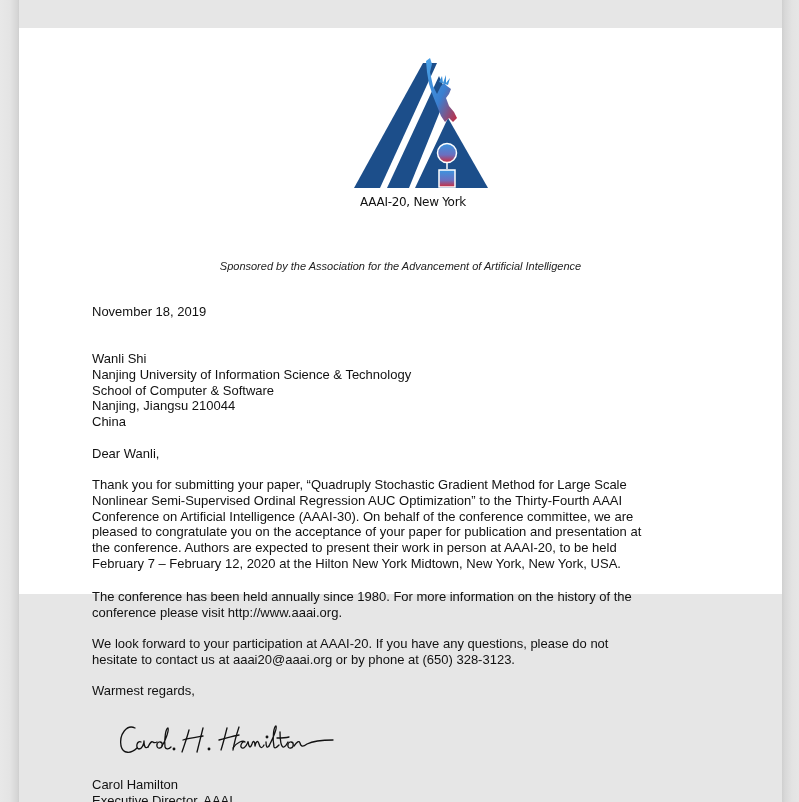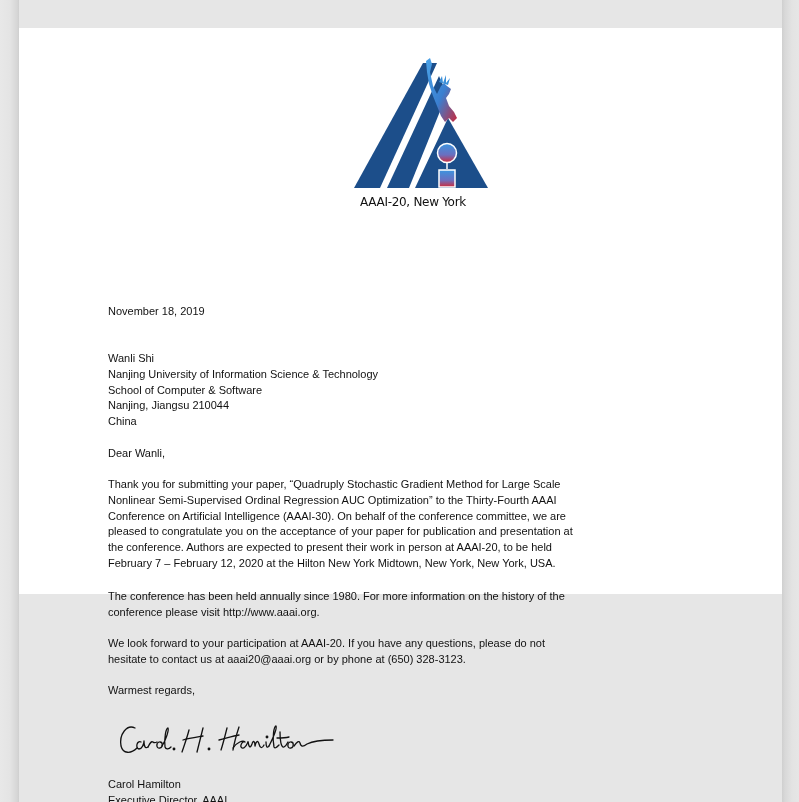--- a/index.html
+++ b/index.html
@@ -32,21 +32,21 @@
   }
   .conf-title {
     position: absolute; left: 0; width: 763px; text-align: center;
     font-weight: bold; font-size: 11px; color: #111; line-height: 13px;
   }
   .sponsor {
     position: absolute; left: 0; width: 763px; top: 232px; text-align: center;
     font-style: italic; font-size: 11px; color: #222;
   }
   .body-text {
-    position: absolute; left: 89px; font-size: 11px; color: #111;
+    position: absolute; left: 73px; font-size: 13px; color: #111;
     line-height: 15.7px; white-space: pre;
   }
   .signature {
     position: absolute; left: 98px; top: 690px; width: 240px; height: 45px;
   }
 </style>
 </head>
 <body>
 
 <div class="margin-left"></div>
@@ -82,20 +82,21 @@
       <polygon points="115,70 146,127 86,127" fill="none" stroke="#ffffff" stroke-width="0"></polygon>
 
       <circle cx="114" cy="97" r="9.5" fill="url(#iGrad)" stroke="#ffffff" stroke-width="1.5"></circle>
       <line x1="114" y1="106.5" x2="114" y2="113" stroke="#ffffff" stroke-width="1.5"></line>
 
       <rect x="106" y="114" width="16" height="17" fill="url(#iGrad)" stroke="#ffffff" stroke-width="1.5"></rect>
     </svg>
     <div class="logo-caption">AAAI-20, New York</div>
   </div>
 
+  <div class="sponsor">Sponsored by the Association for the Advancement of Artificial Intelligence</div>
 
   <div class="body-text" style="top:276px;">November 18, 2019</div>
 
   <div>
     <div class="body-text" style="top:323px;">Wanli Shi</div>
     <div class="body-text" style="top:339px;">Nanjing University of Information Science &amp; Technology</div>
     <div class="body-text" style="top:355px;">School of Computer &amp; Software</div>
     <div class="body-text" style="top:370px;">Nanjing, Jiangsu 210044</div>
     <div class="body-text" style="top:386px;">China</div>
   </div>

